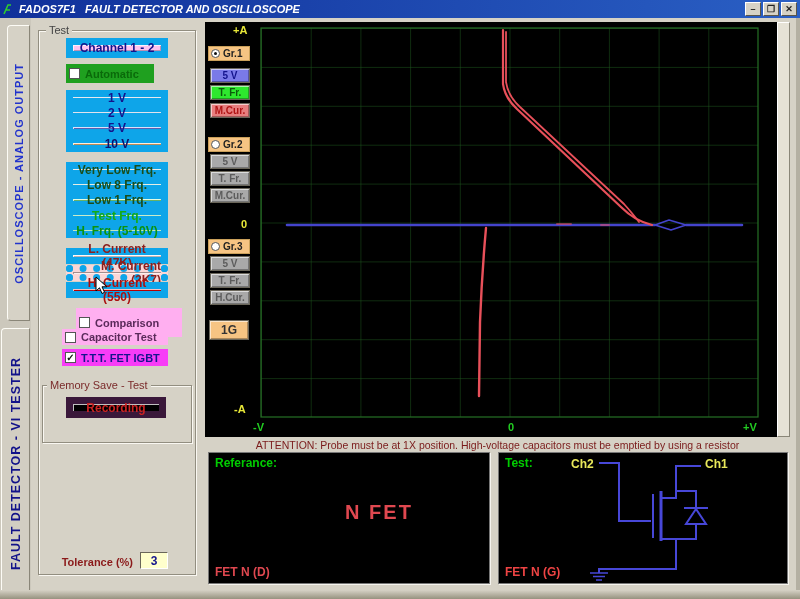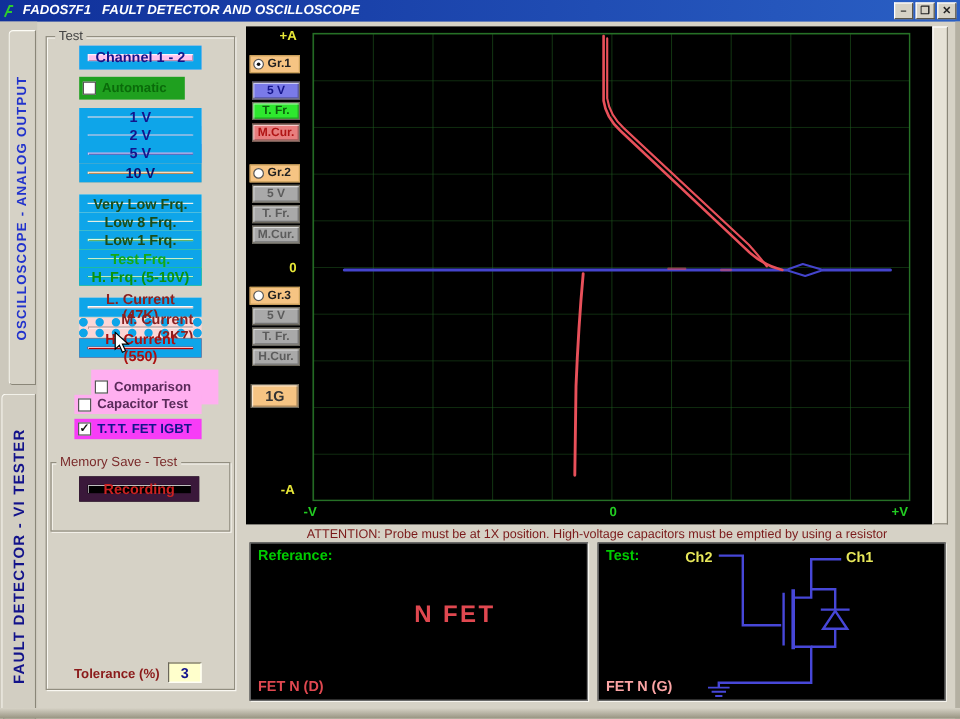--- a/index.html
+++ b/index.html
@@ -220,21 +220,21 @@
     <path d="M162,38 V88" stroke-width="3"></path>
 
     <path d="M162,45 H177 V13 H202"></path>
 
     <path d="M177,38 H197 V55 M185,55 H209 M197,71 V86 H177"></path>
     <path d="M187,71 L207,71 L197,56 Z"></path>
 
     <path d="M162,86 H177 V116 H100 V120"></path>
     <path d="M91,120 H109 M94,123.5 H106 M97,127 H103" stroke-width="1.6"></path>
   </svg>
-  <div style="position:absolute; left:6px; bottom:4px; color:#fca5a5; font-size:12px; font-weight:bold;">FET N (G)</div>
+  <div style="position:absolute; left:6px; bottom:4px; color:#ef4444; font-size:12px; font-weight:bold;">FET N (G)</div>
 </div>
 
 <svg class="cursor" width="14" height="20" viewBox="0 0 14 20">
   <path d="M1,1 L1,15 L4.5,11.8 L7,17.5 L9.6,16.3 L7,10.8 L11.8,10.8 Z" fill="#fff" stroke="#000" stroke-width="1"></path>
 </svg>
 
 <div class="right-edge"></div>
 <div class="bottom-edge"></div>
 
 </body></html>

